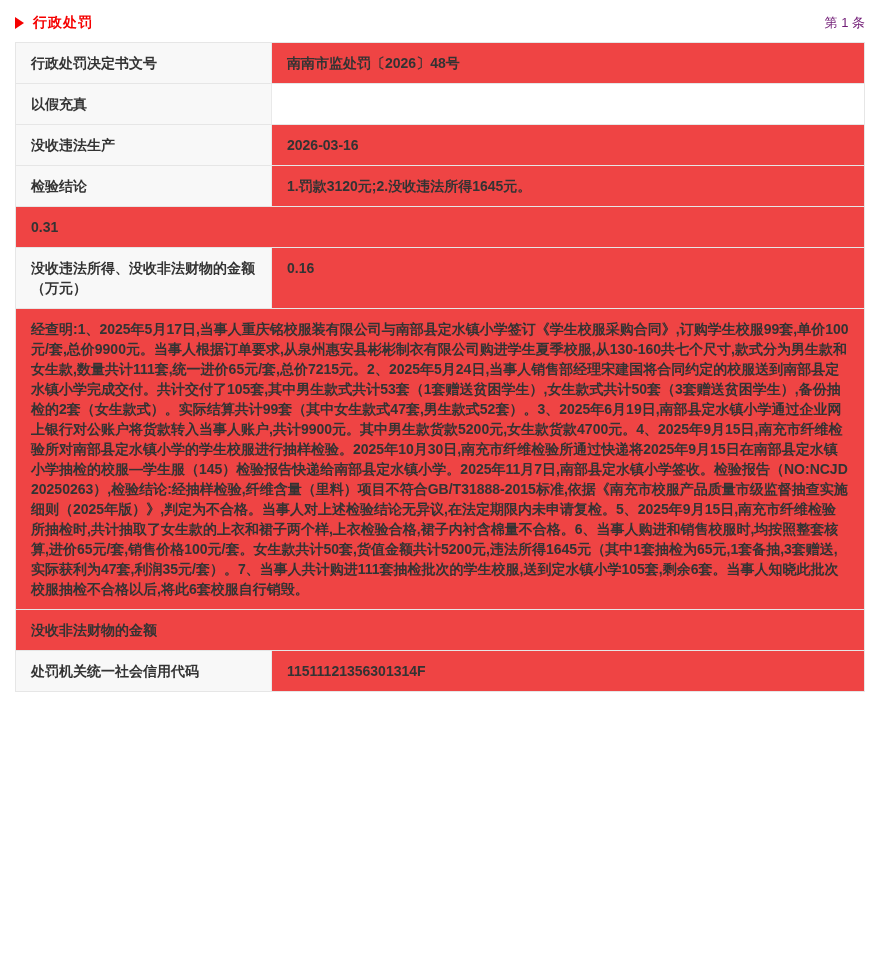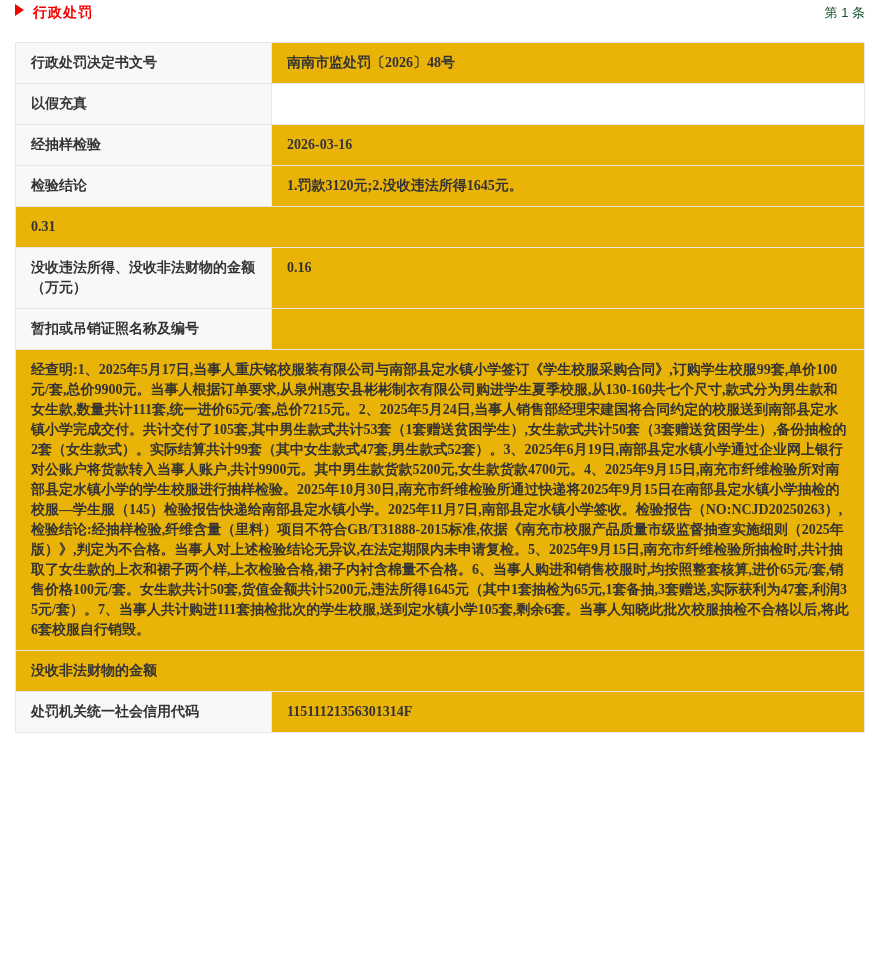--- a/index.html
+++ b/index.html
@@ -11,20 +11,21 @@
     font-family: "Liberation Sans", "DejaVu Sans", sans-serif;
   }
   .page {
     width: 880px;
     min-height: 966px;
     background: #fff;
     padding: 0 15px 6px 15px;
   }
   .panel-header {
     display: flex;
+    align-items: center;
     height: 42px;
     padding-top: 4px;
   }
   .tri-icon {
     width: 0;
     height: 0;
     border-left: 9px solid #f50000;
     border-top: 6px solid transparent;
     border-bottom: 6px solid transparent;
     display: inline-block;
@@ -32,50 +33,49 @@
   .panel-title {
     color: #f50000;
     font-size: 14px;
     font-weight: 700;
     margin-left: 9px;
     letter-spacing: 1px;
   }
   .record-index {
     margin-left: auto;
     font-size: 13px;
-    color: #14532d;
+    color: #701a75;
     font-weight: 400;
   }
   .info-table {
     border: 1px solid #e6e6e6;
     width: 100%;
     background: #fff;
   }
   .info-row {
     display: flex;
     align-items: stretch;
-    font-family: Liberation Serif, serif;
   }
   .info-row:not(:last-child) {
     border-bottom: 1px solid #e6e6e6;
   }
   .cell-label {
     width: 256px;
     flex: 0 0 256px;
     background: #f8f8f8;
     border-right: 1px solid #e9e9e9;
     padding: 10px 15px;
     font-size: 14px;
     font-weight: 700;
     color: #333;
     line-height: 20px;
   }
   .cell-value {
     flex: 1 1 auto;
-    background: #eab308;
+    background: #ef4444;
     padding: 10px 15px;
     font-size: 14px;
     font-weight: 700;
     color: #333;
     line-height: 20px;
     word-break: break-all;
   }
 </style>
 </head>
 <body>
@@ -91,42 +91,38 @@
   <div class="info-row">
     <div class="cell-label">行政处罚决定书文号</div>
     <div class="cell-value">南南市监处罚〔2026〕48号</div>
   </div>
 
   <div class="info-row">
     <div class="cell-label">以假充真</div>
   </div>
 
   <div class="info-row">
-    <div class="cell-label">经抽样检验</div>
+    <div class="cell-label">没收违法生产</div>
     <div class="cell-value">2026-03-16</div>
   </div>
 
   <div class="info-row">
     <div class="cell-label">检验结论</div>
     <div class="cell-value">1.罚款3120元;2.没收违法所得1645元。</div>
   </div>
 
   <div class="info-row">
     <div class="cell-value">0.31</div>
   </div>
 
   <div class="info-row">
     <div class="cell-label">没收违法所得、没收非法财物的金额（万元）</div>
     <div class="cell-value">0.16</div>
   </div>
 
-  <div class="info-row">
-    <div class="cell-label">暂扣或吊销证照名称及编号</div>
-    <div class="cell-value"></div>
-  </div>
 
 
   <div class="info-row">
     <div class="cell-value">经查明:1、2025年5月17日,当事人重庆铭校服装有限公司与南部县定水镇小学签订《学生校服采购合同》,订购学生校服99套,单价100元/套,总价9900元。当事人根据订单要求,从泉州惠安县彬彬制衣有限公司购进学生夏季校服,从130-160共七个尺寸,款式分为男生款和女生款,数量共计111套,统一进价65元/套,总价7215元。2、2025年5月24日,当事人销售部经理宋建国将合同约定的校服送到南部县定水镇小学完成交付。共计交付了105套,其中男生款式共计53套（1套赠送贫困学生）,女生款式共计50套（3套赠送贫困学生）,备份抽检的2套（女生款式）。实际结算共计99套（其中女生款式47套,男生款式52套）。3、2025年6月19日,南部县定水镇小学通过企业网上银行对公账户将货款转入当事人账户,共计9900元。其中男生款货款5200元,女生款货款4700元。4、2025年9月15日,南充市纤维检验所对南部县定水镇小学的学生校服进行抽样检验。2025年10月30日,南充市纤维检验所通过快递将2025年9月15日在南部县定水镇小学抽检的校服—学生服（145）检验报告快递给南部县定水镇小学。2025年11月7日,南部县定水镇小学签收。检验报告（NO:NCJD20250263）,检验结论:经抽样检验,纤维含量（里料）项目不符合GB/T31888-2015标准,依据《南充市校服产品质量市级监督抽查实施细则（2025年版）》,判定为不合格。当事人对上述检验结论无异议,在法定期限内未申请复检。5、2025年9月15日,南充市纤维检验所抽检时,共计抽取了女生款的上衣和裙子两个样,上衣检验合格,裙子内衬含棉量不合格。6、当事人购进和销售校服时,均按照整套核算,进价65元/套,销售价格100元/套。女生款共计50套,货值金额共计5200元,违法所得1645元（其中1套抽检为65元,1套备抽,3套赠送,实际获利为47套,利润35元/套）。7、当事人共计购进111套抽检批次的学生校服,送到定水镇小学105套,剩余6套。当事人知晓此批次校服抽检不合格以后,将此6套校服自行销毁。</div>
   </div>
 
 
   <div class="info-row">
     <div class="cell-value">没收非法财物的金额</div>
   </div>

